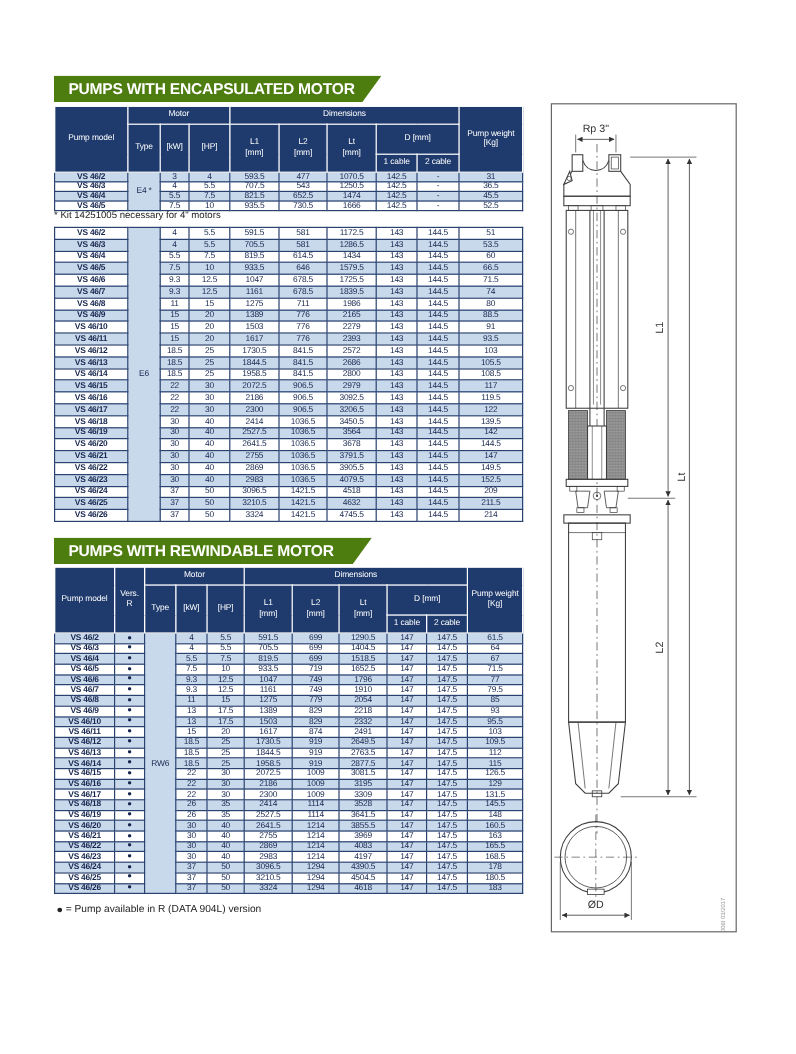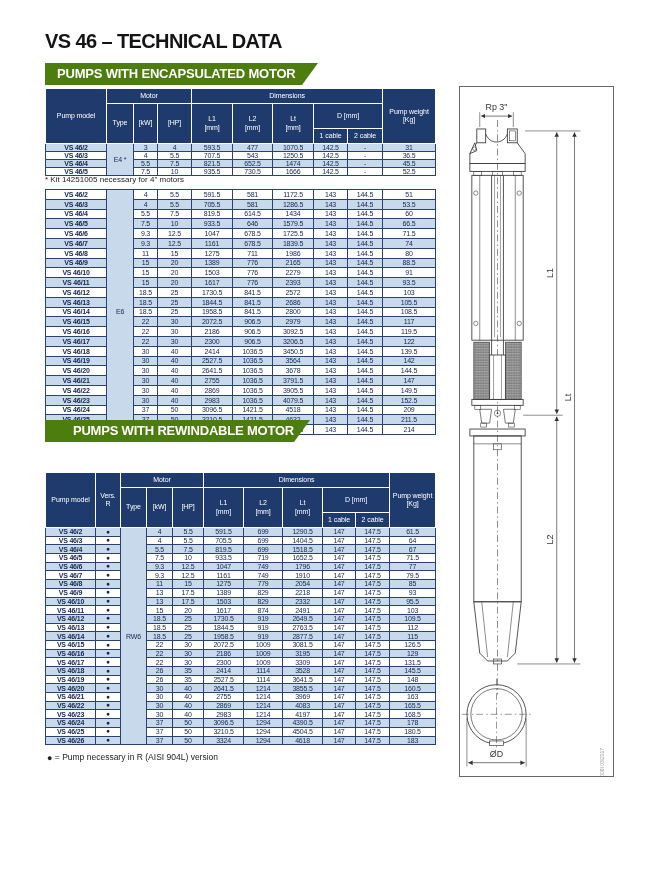--- a/index.html
+++ b/index.html
@@ -5,21 +5,21 @@
   html,body{margin:0;padding:0;background:#ffffff;}
   .page{position:relative;width:663px;height:878px;background:#fff;overflow:hidden;
         font-family:"Liberation Sans", sans-serif;color:#15254d;}
   .page-title{position:absolute;left:45px;top:30px;font-size:20px;font-weight:bold;
         color:#141414;letter-spacing:-0.6px;}
   .banner{position:absolute;left:45px;height:22px;background:#4d7c0f;color:#fff;
         font-size:13px;font-weight:bold;line-height:22px;padding-left:12px;
         letter-spacing:-0.2px;box-sizing:border-box;
         clip-path:polygon(0 0,100% 0,calc(100% - 16px) 100%,0 100%);}
   #banner1{top:63px;width:273px;}
-  #banner2{top:420px;width:265px;text-align:center;}
+  #banner2{top:448px;width:265px;}
 
   table.dtable{position:absolute;left:45px;border-collapse:collapse;table-layout:fixed;
         width:390px;font-size:7px;color:#15254d;border:1px solid #0d1c3a;}
   .dtable th{background:#1f3b6d;color:#ffffff;border:1px solid #ffffff;
         font-weight:normal;font-size:7px;line-height:1.15;padding:0;letter-spacing:-0.1px;}
   .dtable td{border:1px solid #2a4270;text-align:center;padding:0;line-height:1;
         letter-spacing:-0.2px;}
   .hrow1 th{height:14px;}
   .hrow2 th{height:24px;}
   .hrow3 th{height:14px;}
@@ -38,21 +38,20 @@
   .legend .sym{font-size:9px;vertical-align:-1px;}
   .drawing-frame{position:absolute;left:459px;top:86px;width:155px;height:691px;
         border:1px solid #666;box-sizing:border-box;}
   .drawing-frame svg{display:block;width:100%;height:100%;}
 </style>
 </head>
 <body>
 
 <div class="page">
 
-  <div class="page-title">VS 46 – TECHNICAL DATA</div>
 
   <div class="banner" id="banner1">PUMPS WITH ENCAPSULATED MOTOR</div>
 
   <table class="dtable" id="table-e4">
     <colgroup>
       <col style="width:61px">
         <col style="width:27px">
         <col style="width:24px">
         <col style="width:34px">
       <col style="width:41px">
@@ -792,21 +791,21 @@
           <td>4618</td>
           <td>147</td>
           <td>147.5</td>
           <td>183</td>
         </tr>
       </tbody>
   </table>
 
   <div class="legend">
     <span class="sym">●</span>
-    <span>= Pump necessary in R (AISI 904L) version</span>
+    <span>= Pump available in R (DATA 904L) version</span>
   </div>
 
   <div class="drawing-frame">
     <svg viewBox="0 0 155 691" xmlns="http://www.w3.org/2000/svg">
       <defs>
         <marker id="arr" viewBox="0 0 10 10" refX="9.5" refY="5" markerWidth="6.5" markerHeight="6.5" orient="auto-start-reverse">
           <path d="M0,0 L10,5 L0,10 z" fill="#333"></path>
         </marker>
         <pattern id="mesh" width="2.6" height="2.6" patternUnits="userSpaceOnUse">
           <rect width="2.6" height="2.6" fill="#fdfdfd"></rect>

